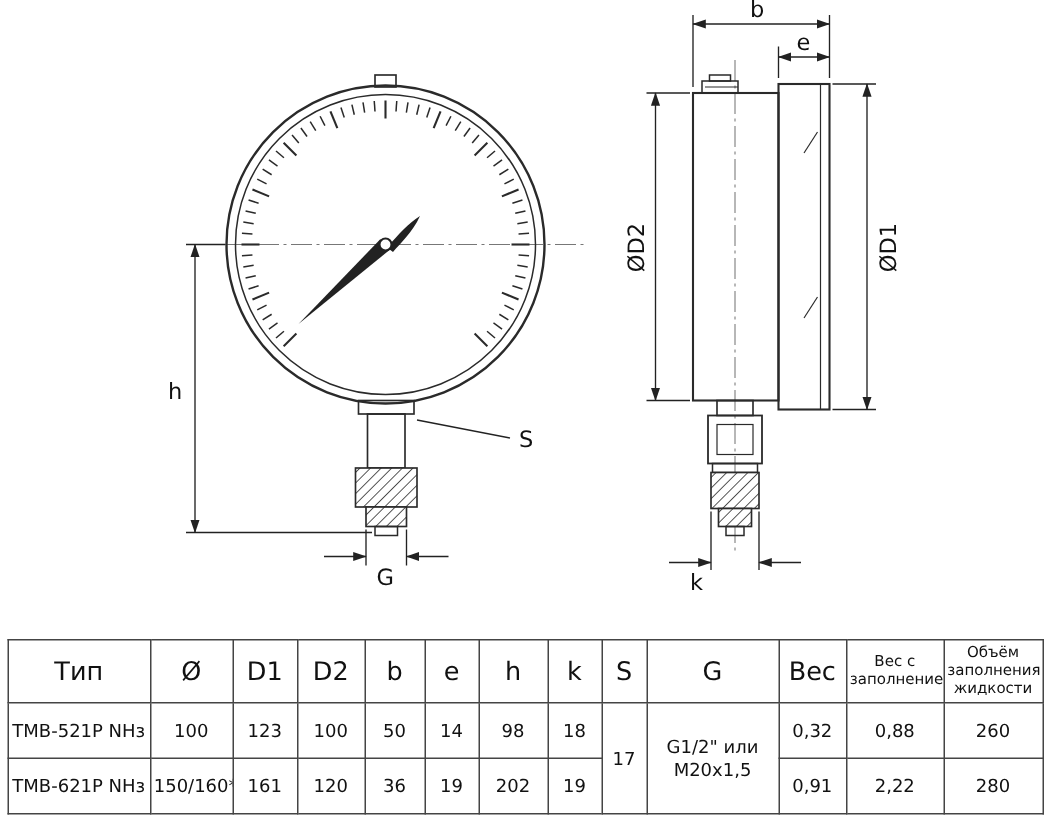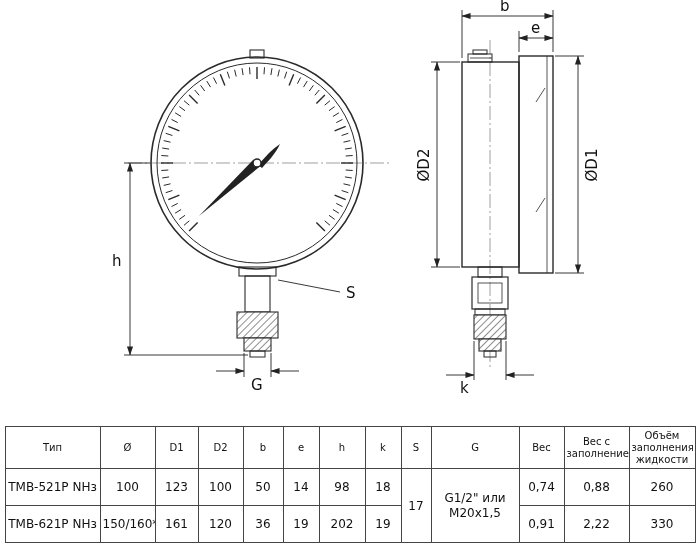--- a/index.html
+++ b/index.html
@@ -6,21 +6,21 @@
   body{width:700px;height:551px;font-family:"DejaVu Sans","Liberation Sans",sans-serif;color:#111;}
   .drawing-wrap{width:700px;height:420px;}
   svg{display:block;}
   svg .ln{stroke:#2a2a2a;fill:none;}
   svg .thin{stroke:#2a2a2a;stroke-width:.8;fill:none;}
   svg .dim{stroke:#222;stroke-width:.9;fill:none;}
   svg .cl{stroke:#777;stroke-width:.7;fill:none;stroke-dasharray:14 3 2 3;}
   svg text{fill:#111;stroke:none;font-size:15px;font-family:"DejaVu Sans","Liberation Sans",sans-serif;}
   .dim-table{border-collapse:collapse;width:690px;margin:6px auto 0;table-layout:fixed;}
   .dim-table th,.dim-table td{border:1px solid #444;text-align:center;vertical-align:middle;padding:2px 2px;font-weight:normal;overflow:hidden;}
-  .dim-table th{font-size:10px;}
+  .dim-table th{font-size:17px;}
   .dim-table td{font-size:12px;}
   .dim-table th.small{font-size:10px;line-height:1.2;}
   .dim-table thead tr{height:42px;}
   .dim-table tbody tr{height:37px;}
   .g-cell{font-size:11px;line-height:1.25;}
 </style>
 </head>
 <body>
 
 <div class="drawing-wrap">
@@ -232,31 +232,31 @@
       <td>ТМВ-521Р NНз</td>
       <td>100</td>
       <td>123</td>
       <td>100</td>
       <td>50</td>
       <td>14</td>
       <td>98</td>
       <td>18</td>
       <td rowspan="2">17</td>
       <td rowspan="2" class="g-cell">G1/2" или M20x1,5</td>
-      <td>0,74</td>
+      <td>0,32</td>
       <td>0,88</td>
       <td>260</td>
     </tr>
     <tr>
       <td>ТМВ-621Р NНз</td>
       <td>150/160*</td>
       <td>161</td>
       <td>120</td>
       <td>36</td>
       <td>19</td>
       <td>202</td>
       <td>19</td>
       <td>0,91</td>
       <td>2,22</td>
-      <td>330</td>
+      <td>280</td>
     </tr>
   </tbody>
 </table>
 
 </body></html>

